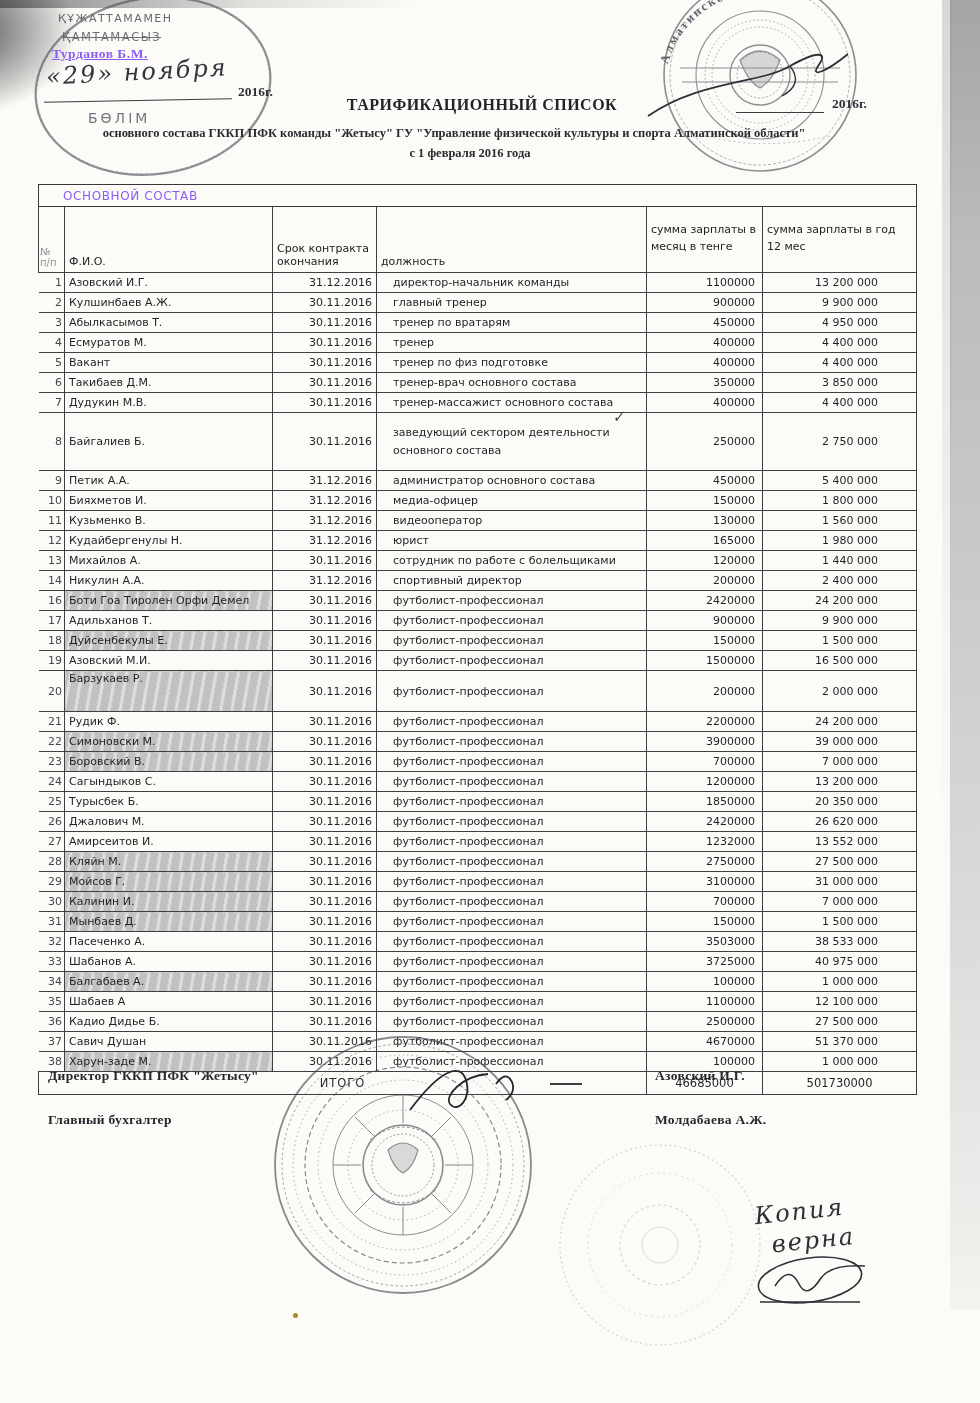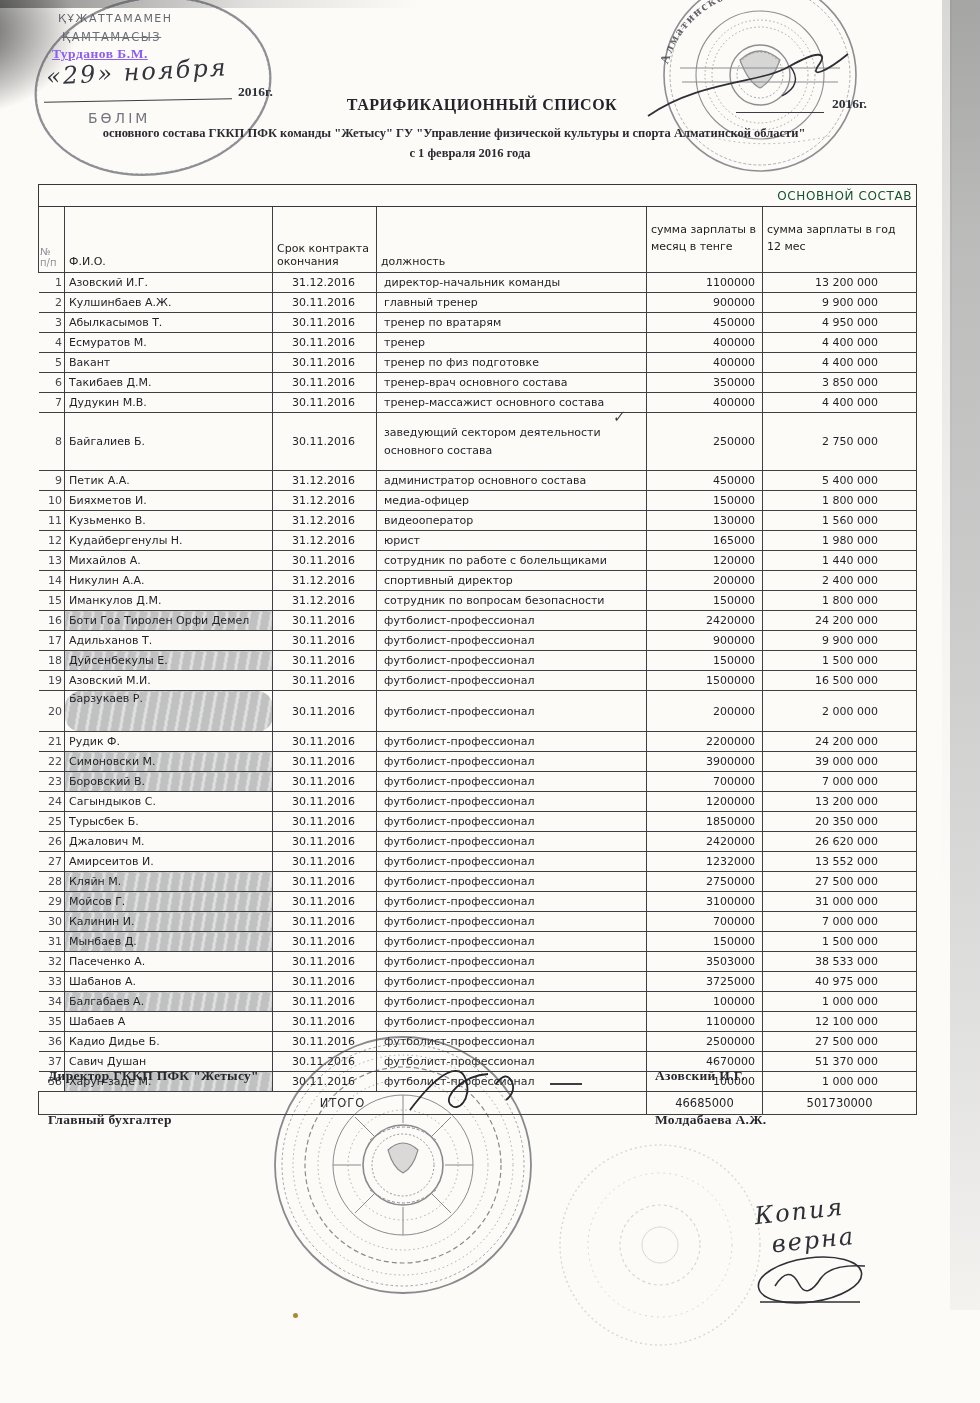--- a/index.html
+++ b/index.html
@@ -53,36 +53,36 @@
   .hdr-year-left{position:absolute;top:84px;left:238px;font-family:"Liberation Serif",serif;font-weight:bold;font-size:13.5px;color:#2e3038;}
   .hdr-bolim{position:absolute;top:110px;left:88px;font-size:14px;letter-spacing:3px;color:#5c5f6a;opacity:.85;}
   .stamp-year-line{position:absolute;top:112px;left:736px;width:88px;border-bottom:1.4px solid #3c3c44;}
   .stamp-year{position:absolute;top:96px;left:832px;font-family:"Liberation Serif",serif;font-weight:bold;font-size:13.5px;color:#2e3038;}
   
   .tablewrap{position:absolute;left:38px;top:184px;width:878px;}
   table{border-collapse:collapse;width:878px;table-layout:fixed;}
   col.w0{width:26px}col.w1{width:208px}col.w2{width:104px}col.w3{width:270px}col.w4{width:116px}col.w5{width:154px}
   td,th{border:1px solid #3f3f43;font-size:11px;padding:1px 4px;overflow:hidden;}
   .band th{
-    border:1.6px solid #37373b;height:19px;text-align:right;font-weight:normal;
-    font-size:12px;letter-spacing:.6px;color:#14532d;padding-left:24px;
+    border:1.6px solid #37373b;height:19px;text-align:left;font-weight:normal;
+    font-size:12px;letter-spacing:.6px;color:#8b5cf6;padding-left:24px;
   }
   thead .colhead td{height:60px;vertical-align:bottom;padding-bottom:4px;color:#222;}
   thead .colhead td.c-h-num{color:#8d8f96;font-size:10px;text-align:left;padding-left:1px;}
   thead .colhead td.c-h-month,thead .colhead td.c-h-year{vertical-align:middle;line-height:1.55;}
   tbody td{height:17px;color:#1f2025;}
   tbody td.c-num{text-align:right;padding-right:2px;color:#45474f;border-left:none;}
   tbody td.c-name{text-align:left;}
-  tbody td.c-date{text-align:center;padding-left:2px;}
-  tbody td.c-pos{text-align:left;padding-left:7px;}
+  tbody td.c-date{text-align:right;padding-left:2px;}
+  tbody td.c-pos{text-align:left;padding-left:16px;}
   tbody td.c-month{text-align:right;padding-right:7px;}
   tbody td.c-year{text-align:right;padding-right:38px;}
   tr.row-tall-3 td{height:55px;}
   tr.row-tall-3 td.c-pos{vertical-align:middle;line-height:1.6;}
-  tr.row-tall-2 td{height:38px;border-radius:16px;}
+  tr.row-tall-2 td{height:38px;}
   tr.row-tall-2 td.c-name{vertical-align:top;}
   .redacted{
     background:
       repeating-linear-gradient(100deg,rgba(110,112,118,.42) 0 4px,rgba(150,152,158,.28) 4px 7px,rgba(95,97,103,.38) 7px 11px);
   }
   tfoot td{height:20px;font-size:11.5px;}
   tfoot .t-label{text-align:center;letter-spacing:1px;color:#2a2b30;}
   tfoot .t-month,tfoot .t-year{text-align:center;color:#1f2025;}
   
   .stampsvg{position:absolute;pointer-events:none;}
@@ -281,28 +281,20 @@
         </tr>
         <tr>
           <td class="c-num">14</td>
           <td class="c-name">Никулин А.А.</td>
           <td class="c-date">31.12.2016</td>
           <td class="c-pos">спортивный директор</td>
           <td class="c-month">200000</td>
           <td class="c-year">2 400 000</td>
         </tr>
         <tr>
-          <td class="c-num">15</td>
-          <td class="c-name">Иманкулов Д.М.</td>
-          <td class="c-date">31.12.2016</td>
-          <td class="c-pos">сотрудник по вопросам безопасности</td>
-          <td class="c-month">150000</td>
-          <td class="c-year">1 800 000</td>
-        </tr>
-        <tr>
           <td class="c-num">16</td>
           <td class="c-name redacted">Боти Гоа Тиролен Орфи Демел</td>
           <td class="c-date">30.11.2016</td>
           <td class="c-pos">футболист-профессионал</td>
           <td class="c-month">2420000</td>
           <td class="c-year">24 200 000</td>
         </tr>
         <tr>
           <td class="c-num">17</td>
           <td class="c-name">Адильханов Т.</td>

